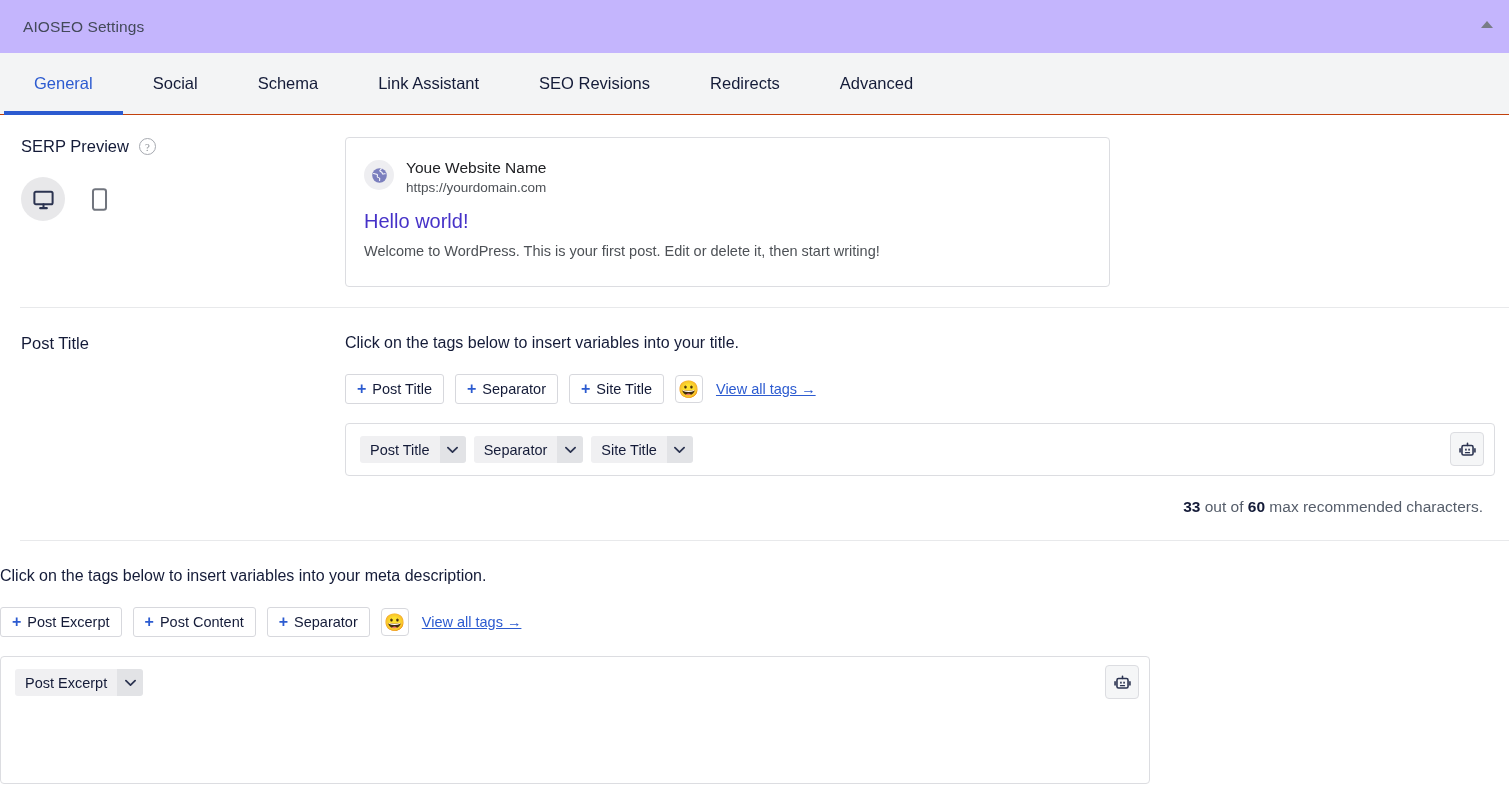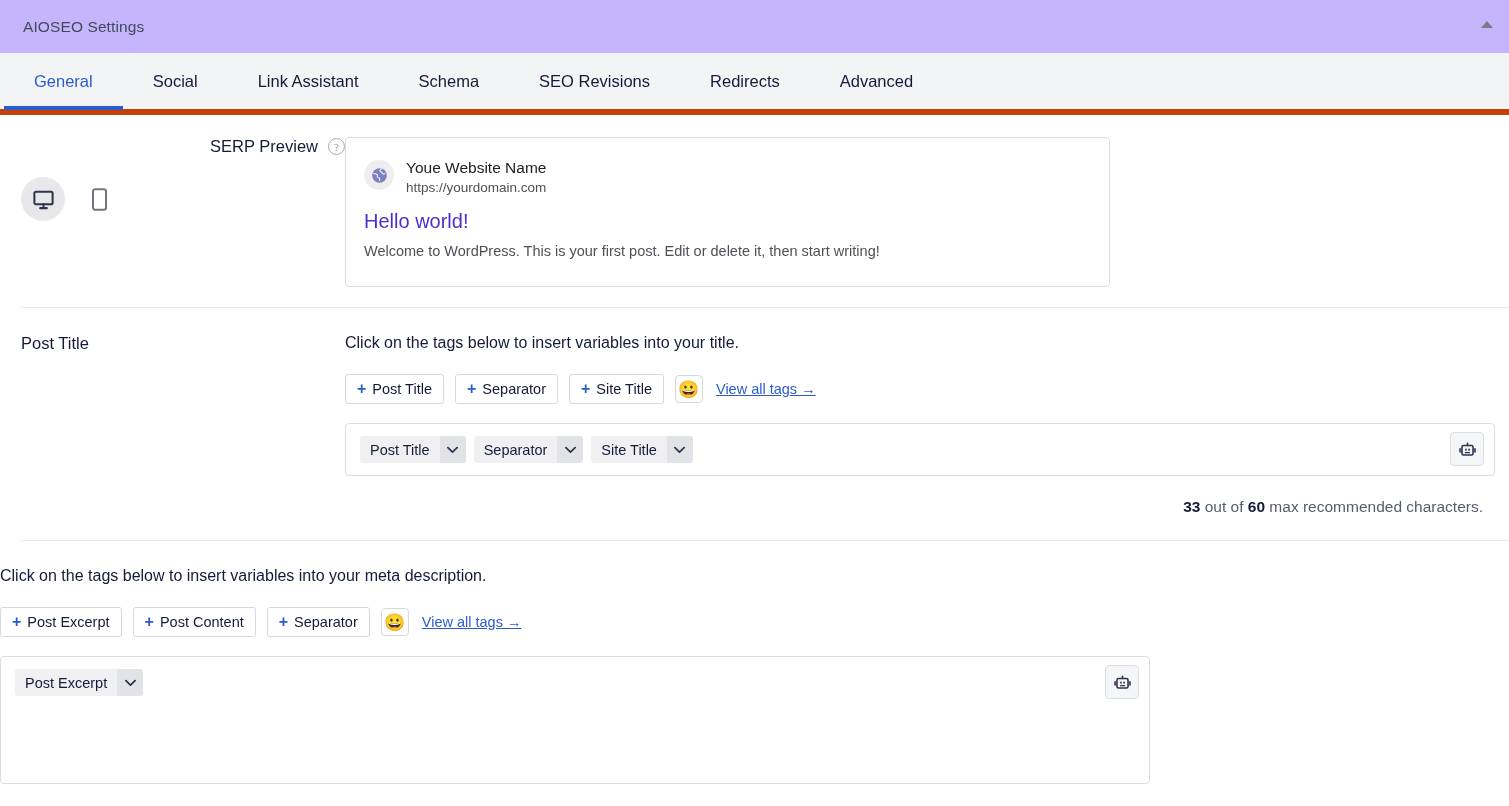--- a/index.html
+++ b/index.html
@@ -37,21 +37,21 @@
     width: 0; height: 0;
     border-left: 6px solid transparent;
     border-right: 6px solid transparent;
     border-bottom: 7px solid #787c86;
   }
 
   
   .tabbar {
     height: 62px;
     background: #f3f4f5;
-    border-bottom: 6px solid #c2410c;
+    border-bottom: 1px solid #c2410c;
     display: flex;
     align-items: stretch;
     padding-left: 4px;
   }
   .tab {
     display: flex;
     align-items: center;
     padding: 0 30px;
     font-size: 16.5px;
     color: #141b38;
@@ -87,21 +87,21 @@
   .section-body { flex: 1; padding-right: 14px; }
 
   .divider {
     height: 1px;
     background: #e8e9eb;
     margin-left: 20px;
   }
 
   
   .serp-section { padding-top: 22px; padding-bottom: 20px; }
-  .serp-label-row { display: flex; align-items: center; gap: 10px; justify-content: flex-end; }
+  .serp-label-row { display: flex; align-items: center; gap: 10px; }
   .help-icon {
     width: 17px; height: 17px; border-radius: 50%;
     border: 1.4px solid #a6a9b0;
     color: #8c9096;
     font-size: 11px;
     display: flex; align-items: center; justify-content: center;
     cursor: pointer;
     font-family: "Liberation Serif", serif;
   }
   .device-row { display: flex; align-items: center; gap: 12px; margin-top: 21px; }
@@ -240,24 +240,24 @@
 </div>
 
 <div class="tabbar">
   <div class="tab active">
       <span>General</span>
     </div>
   <div class="tab">
       <span>Social</span>
     </div>
   <div class="tab">
+      <span>Schema</span>
+    </div>
+  <div class="tab">
       <span>Link Assistant</span>
-    </div>
-  <div class="tab">
-      <span>Schema</span>
     </div>
   <div class="tab">
       <span>SEO Revisions</span>
     </div>
   <div class="tab">
       <span>Redirects</span>
     </div>
   <div class="tab">
       <span>Advanced</span>
     </div>

